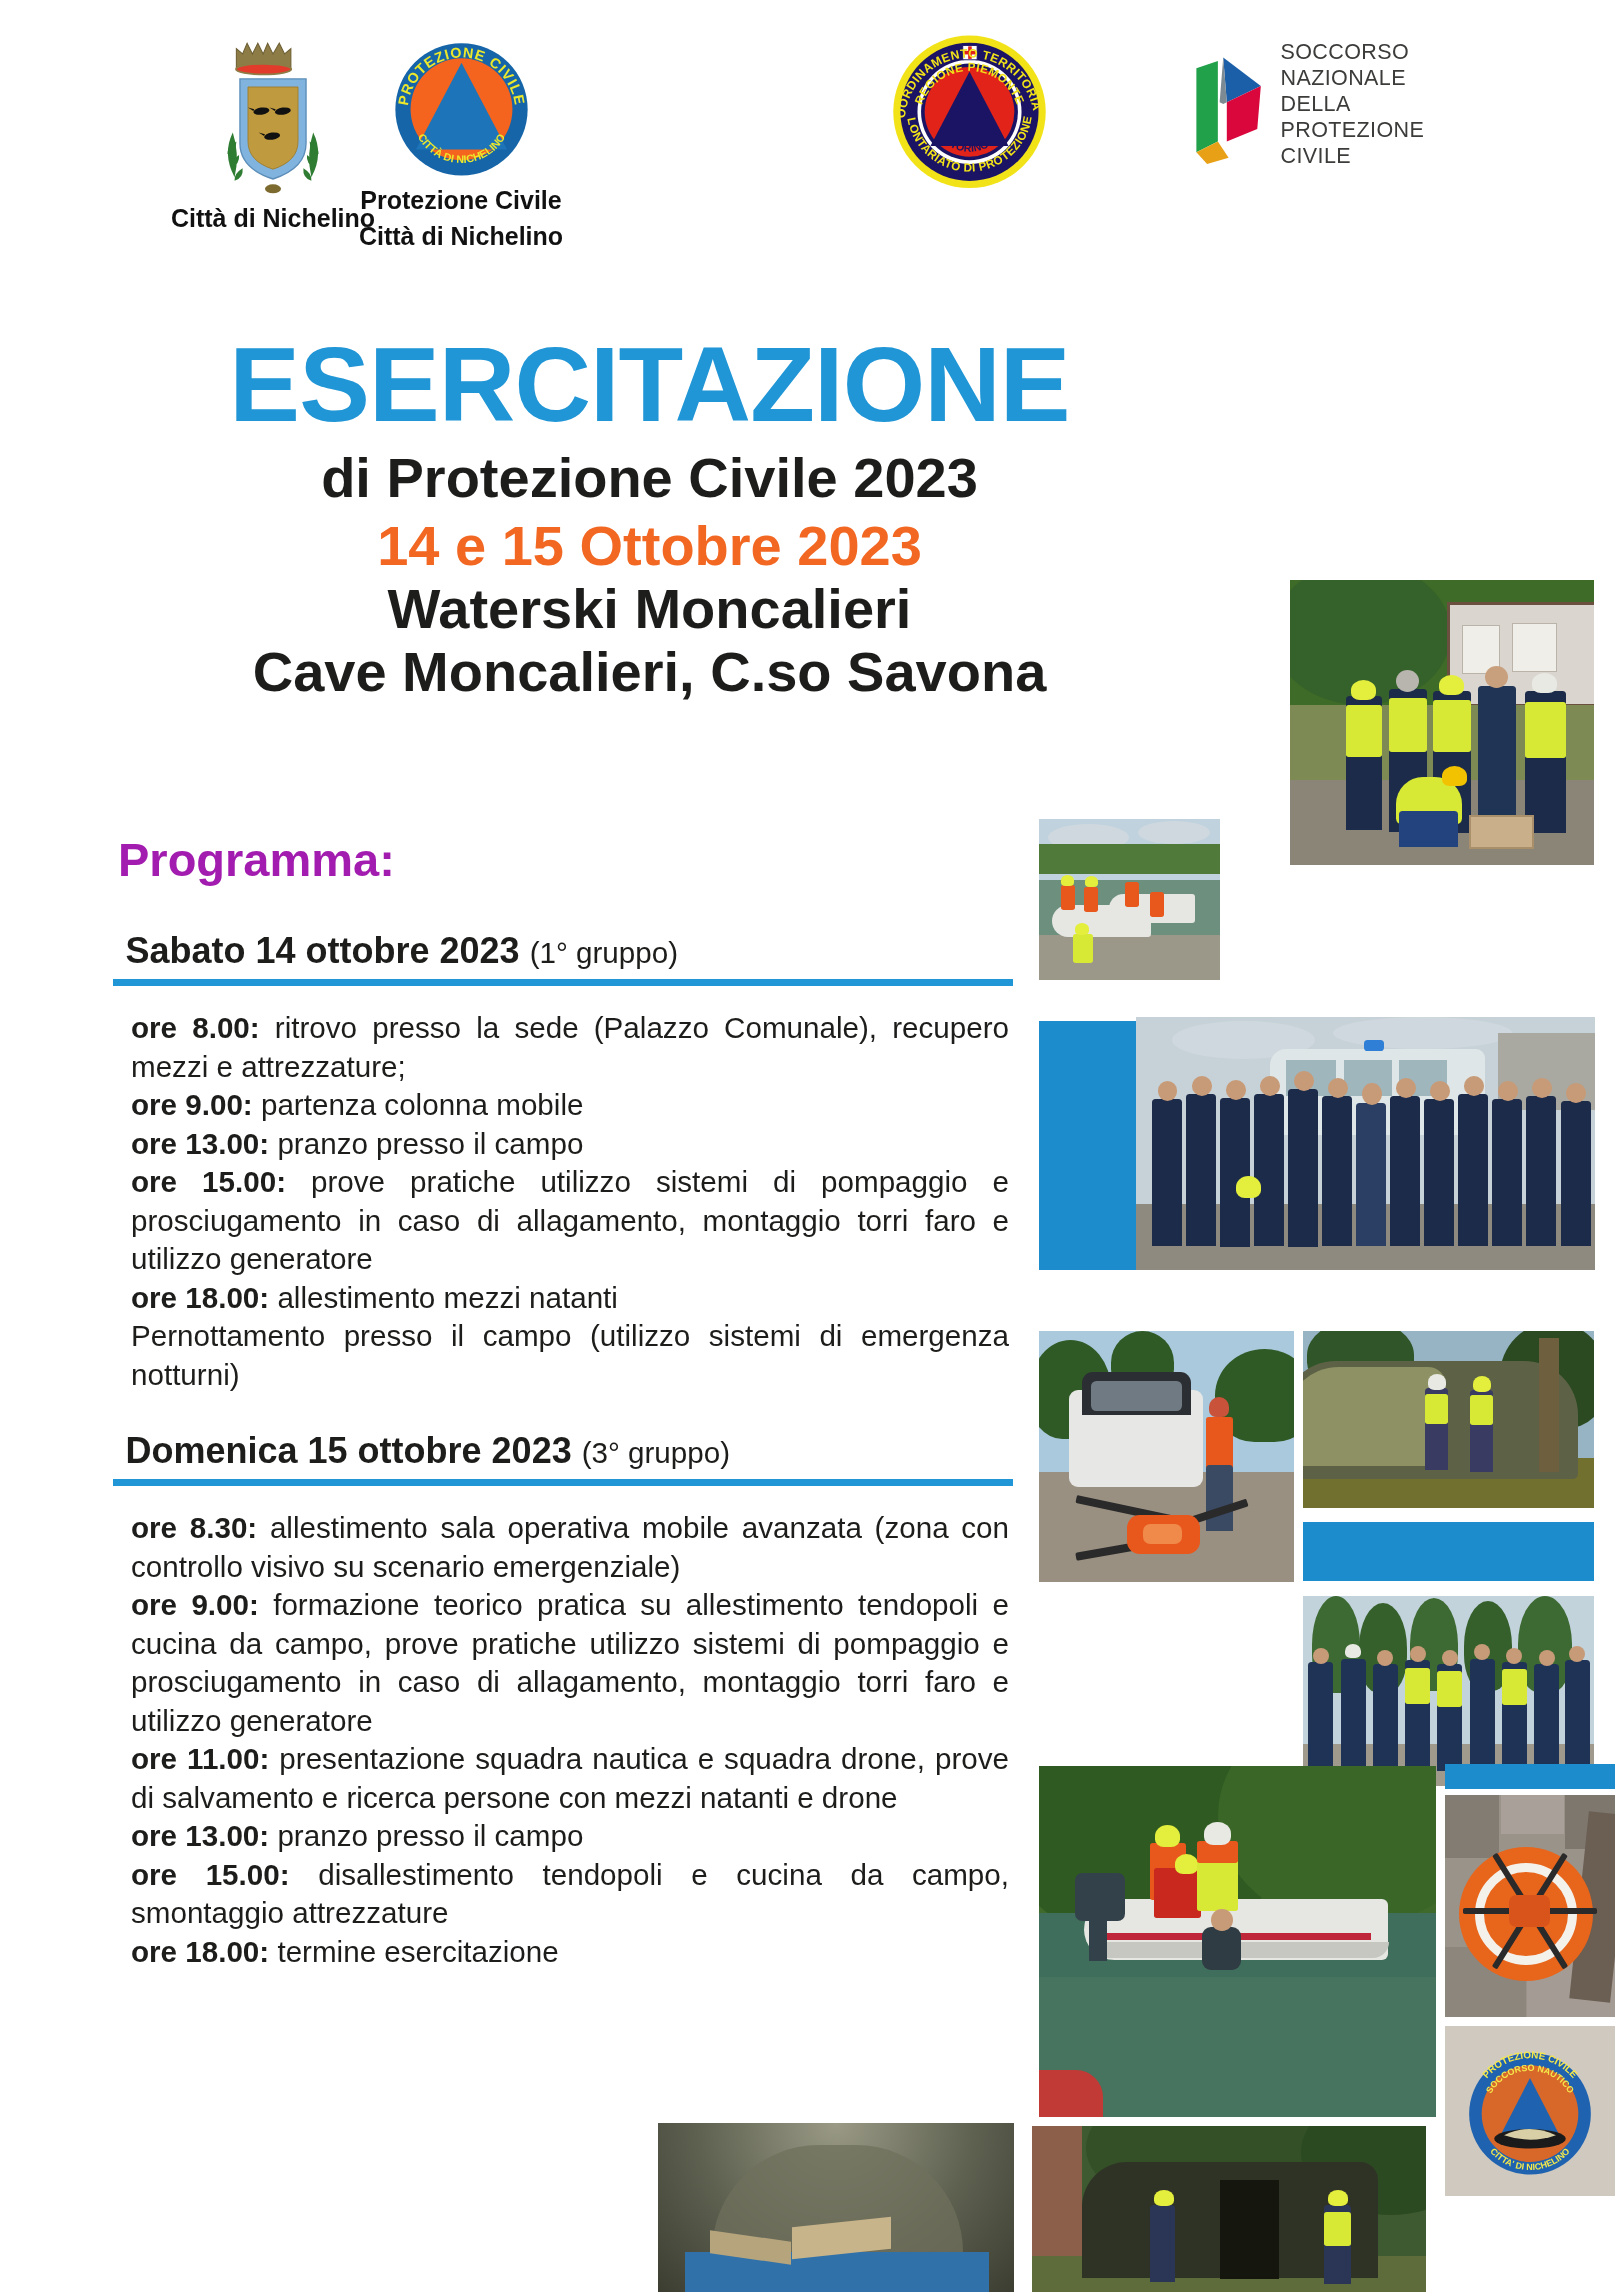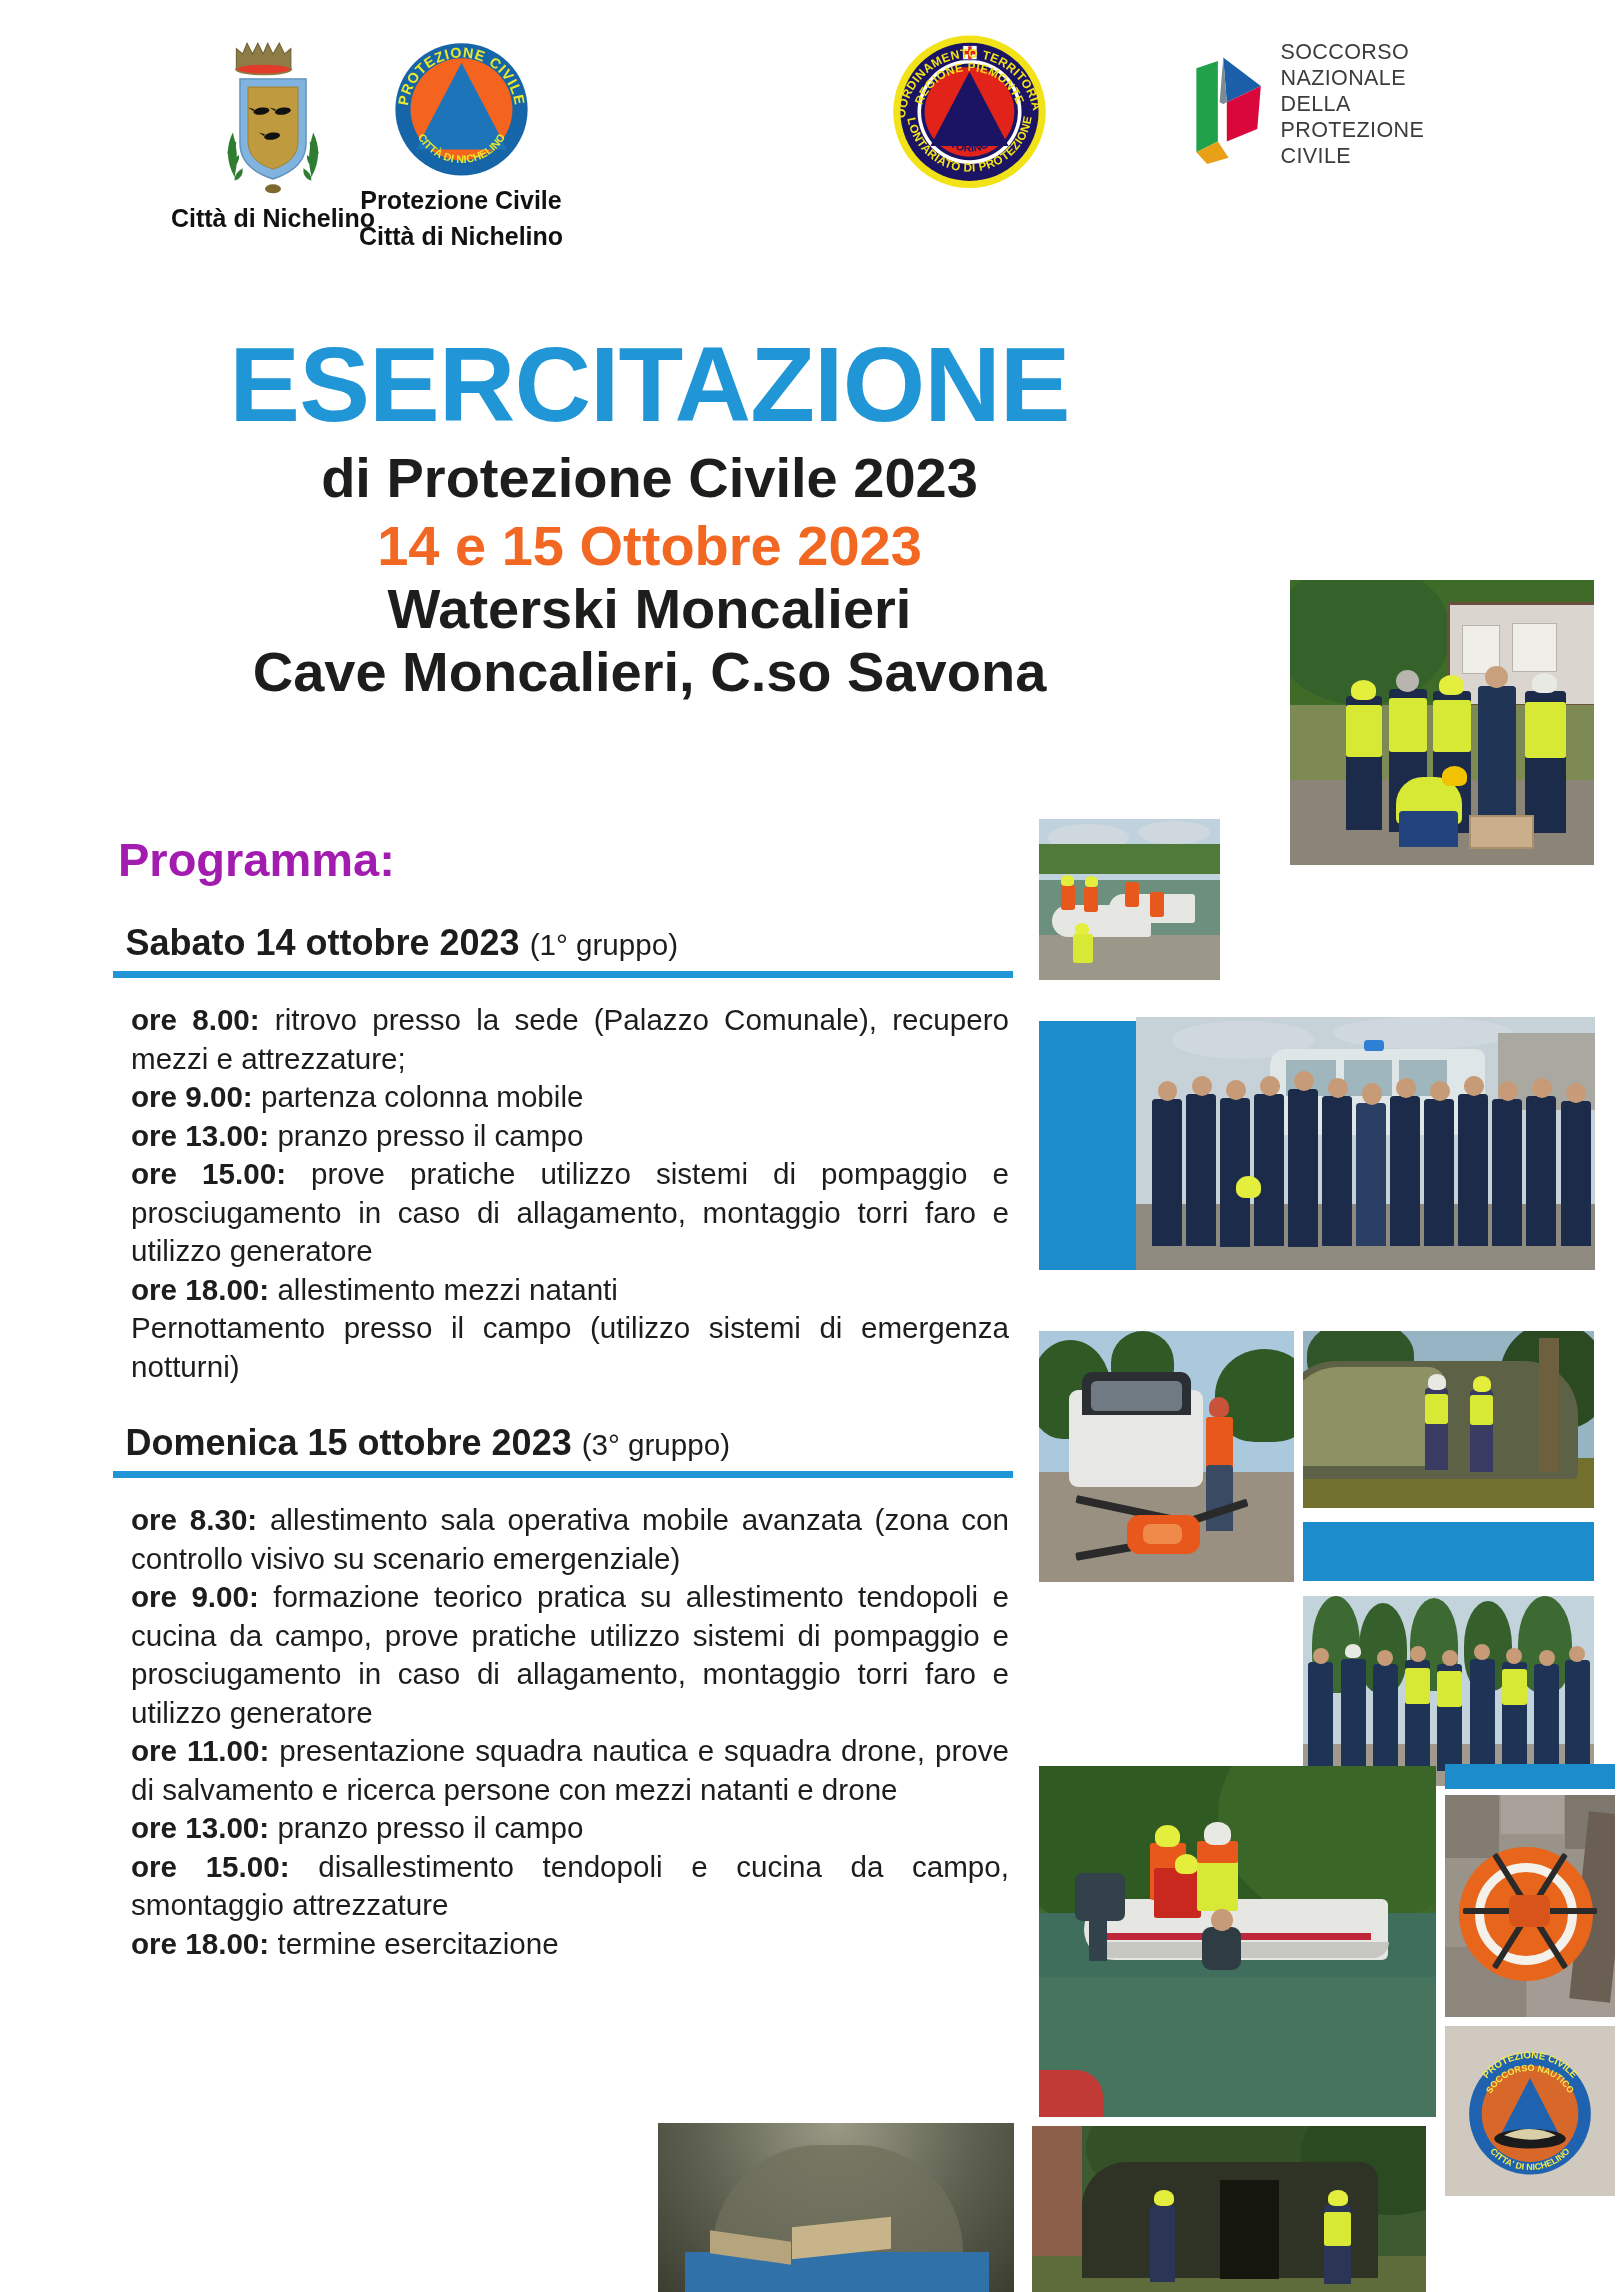--- a/index.html
+++ b/index.html
@@ -36,21 +36,21 @@
   .titleblock{position:absolute;left:0;top:331px;width:1299px;text-align:center;}
   .t-main{font-size:106px;font-weight:bold;color:#2196d6;letter-spacing:-0.9px;line-height:1.0;}
   .t-sub{font-size:56px;font-weight:bold;color:#1d1d1b;line-height:1.15;margin-top:9px;}
   .t-date{font-size:56px;font-weight:bold;color:#f26722;line-height:1.15;margin-top:3.6px;}
   .t-loc{font-size:56px;font-weight:bold;color:#1d1d1b;line-height:1.12;}
 
   
   .programma{position:absolute;left:118px;top:824px;font-size:47px;font-weight:bold;color:#a21caf;margin-top:8px;}
 
   .col-left{position:absolute;left:113px;top:922px;width:896px;}
-  .day{margin-top:0;}
+  .day{margin-top:8px;}
   .day-head{font-size:36px;font-weight:bold;color:#1d1d1b;padding-left:12.5px;}
   .day-head .grp{font-weight:normal;font-size:29.6px;}
   .day-rule{height:7.2px;background:#2196d6;width:900px;margin:7.2px 0 23px 0;}
   .items{padding-left:18px;font-size:29.6px;line-height:1.30;color:#1d1d1b;text-align:justify;}
   .items p{margin:0;}
   .items b{font-weight:bold;}
   .note{margin-top:19.7px;}
   .day2{margin-top:36px;}
 
   

